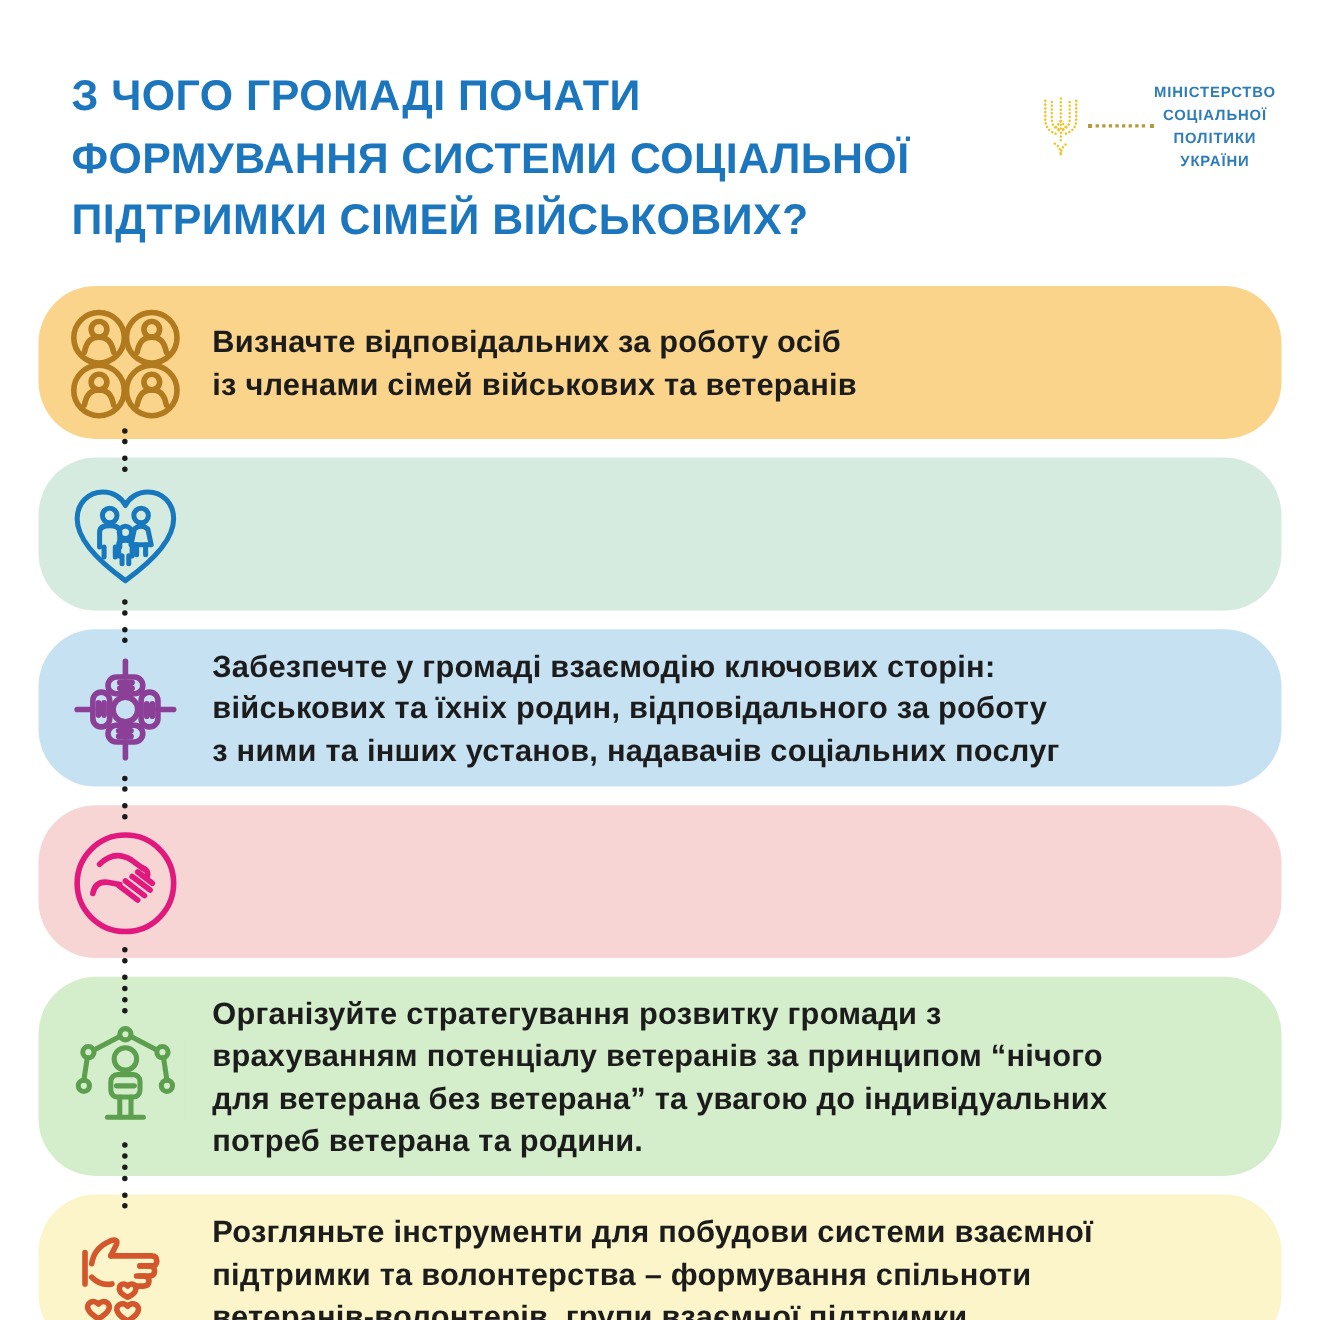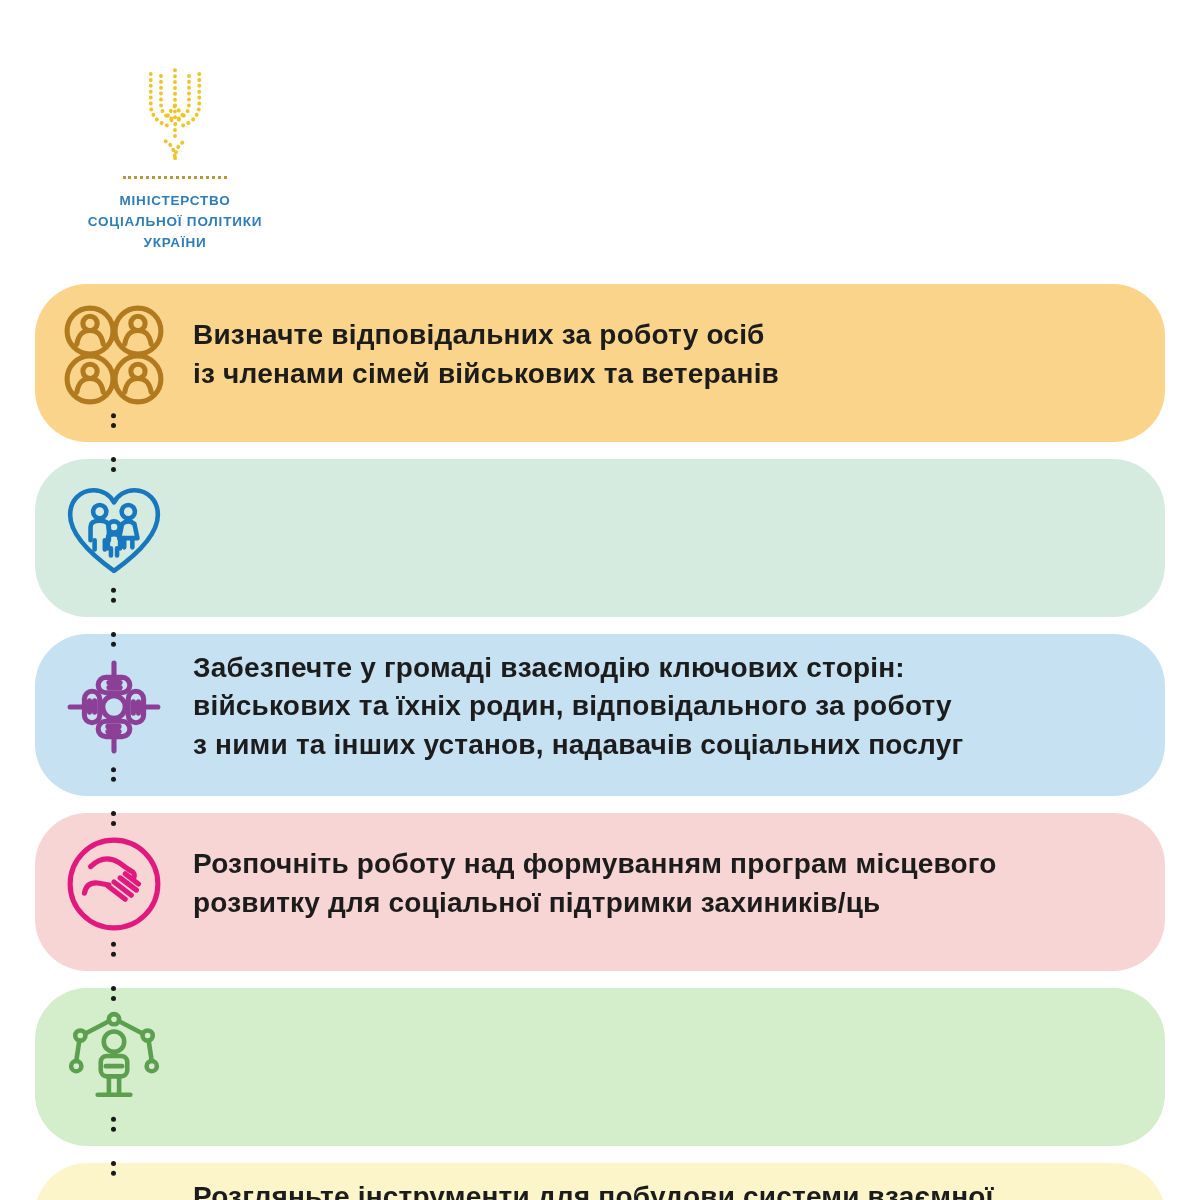--- a/index.html
+++ b/index.html
@@ -10,33 +10,33 @@
     overflow:hidden; position:relative;
   }
   .page{ width:1200px; min-height:1200px; padding:52px 0 40px; }
 
   
   .header{ display:flex; align-items:flex-start; padding:0 40px 0 65px; margin-bottom:30px; }
   .title{
     flex:1; font-size:39px; font-weight:700; line-height:1.45;
     letter-spacing:.4px; white-space:pre-line; padding-top:8px;
   }
-  .logo{ width:220px; display:flex; flex-direction:column; align-items:center; padding-top:12px; }
+  .logo{ width:220px; display:flex; flex-direction:row; align-items:center; padding-top:12px; }
   .trident{ width:84px; height:104px; }
   .logo-sep{ width:104px; border-top:3px dotted #B49A3A; margin:8px 0 12px; }
   .ministry{
     font-size:13.5px; font-weight:700; letter-spacing:.8px; line-height:1.55;
     text-align:center; white-space:pre-line;
   }
 
   
   .cards{ display:flex; flex-direction:column; gap:17px; padding:0 35px; }
   .card{
     display:flex; align-items:center; border-radius:52px;
-    padding:15px 40px 31px 0; position:relative;
+    padding:15px 40px 12px 0; position:relative;
   }
   .icon-col{
     width:158px; flex:0 0 158px; display:flex; justify-content:center; align-items:center;
     align-self:stretch; position:relative;
   }
   .icon-col::before{
     content:""; position:absolute; left:76px; top:-17px; bottom:-17px;
     border-left:5px dotted var(--connector);
   }
   .card.first .icon-col::before{ top:50%; }
@@ -46,20 +46,23 @@
     font-size:28px; font-weight:600; line-height:1.38; letter-spacing:.2px;
     white-space:pre-line;
   }
 </style>
 </head>
 <body style="background: rgb(255, 255, 255);">
 
 <div class="page">
 
   <div class="header">
+    <h1 class="title" style="color: rgb(27, 118, 190);">З ЧОГО ГРОМАДІ ПОЧАТИ
+ФОРМУВАННЯ СИСТЕМИ СОЦІАЛЬНОЇ
+ПІДТРИМКИ СІМЕЙ ВІЙСЬКОВИХ?</h1>
 
     <div class="logo">
       <svg class="trident" viewBox="0 0 90 110" fill="none" stroke-linecap="round" stroke-linejoin="round" style="color: rgb(239, 196, 42);">
         <g stroke="currentColor" stroke-width="4.2" stroke-dasharray="0.1 6.2">
           <path d="M45 6 V60"></path>
           <path d="M45 44 l8 10 -8 10 -8 -10 z"></path>
           <path d="M30 12 V42 q0 12 12 16"></path>
           <path d="M19 10 V42 q0 18 20 24"></path>
           <path d="M60 12 V42 q0 12 -12 16"></path>
           <path d="M71 10 V42 q0 18 -20 24"></path>
@@ -142,42 +145,44 @@
         <div class="icon-wrap" style="background-color: rgb(247, 213, 212);">
           <svg class="icon" viewBox="0 0 100 100" fill="none" stroke="currentColor" stroke-width="5" stroke-linecap="round" stroke-linejoin="round">
             <circle cx="50" cy="50" r="43"></circle>
             <path d="M27 33 q13 -13 28 -4 l11 8"></path>
             <path d="M65 36 q7 3 4 9"></path>
             <path d="M21 59 q2 -11 13 -10 l11 2"></path>
             <path d="M44 52 l17 13 M50 48 l17 13 M56 44 l16 12 M61 40 l13 10"></path>
           </svg>
         </div>
       </div>
-      <div class="card-text">Розпочніть роботу над формуванням програм місцевого
-розвитку для соціальної підтримки захиників/ць</div>
     </div>
 
     <div class="card" style="background-color: rgb(212, 237, 203); color: rgb(28, 28, 28);">
       <div class="icon-col" style="color: rgb(92, 159, 78);">
         <div class="icon-wrap" style="background-color: rgb(212, 237, 203);">
           <svg class="icon" viewBox="0 0 100 100" fill="none" stroke="currentColor" stroke-width="4.5" stroke-linecap="round" stroke-linejoin="round">
             <circle cx="50" cy="11" r="5"></circle>
             <circle cx="17" cy="27" r="5"></circle>
             <circle cx="83" cy="27" r="5"></circle>
             <circle cx="13" cy="57" r="5"></circle>
             <circle cx="87" cy="57" r="5"></circle>
             <path d="M45 13 L22 25 M55 13 L78 25 M16 32 L13 52 M84 32 L87 52"></path>
             <circle cx="50" cy="33" r="10"></circle>
             <rect x="37" y="47" width="26" height="20" rx="6"></rect>
             <path d="M42 57 h16"></path>
             <path d="M45 67 v16 M55 67 v16"></path>
             <path d="M34 85 h32"></path>
           </svg>
         </div>
       </div>
+      <div class="card-text">Організуйте стратегування розвитку громади з
+врахуванням потенціалу ветеранів за принципом “нічого
+для ветерана без ветерана” та увагою до індивідуальних
+потреб ветерана та родини.</div>
     </div>
 
     <div class="card" style="background-color: rgb(251, 245, 201); color: rgb(28, 28, 28);">
       <div class="icon-col" style="color: rgb(211, 86, 45);">
         <div class="icon-wrap" style="background-color: rgb(251, 245, 201);">
           <svg class="icon" viewBox="0 0 100 100" fill="none" stroke="currentColor" stroke-width="5" stroke-linecap="round" stroke-linejoin="round">
             <path d="M14 30 v28"></path>
             <path d="M20 40 q2 -14 16 -20 q8 -3 6 3 l-5 10"></path>
             <path d="M37 33 h36 q5 0 5 4.5 t-5 4.5 h-10"></path>
             <path d="M63 42 h8 q5 0 5 4.5 t-5 4.5 h-8"></path>

